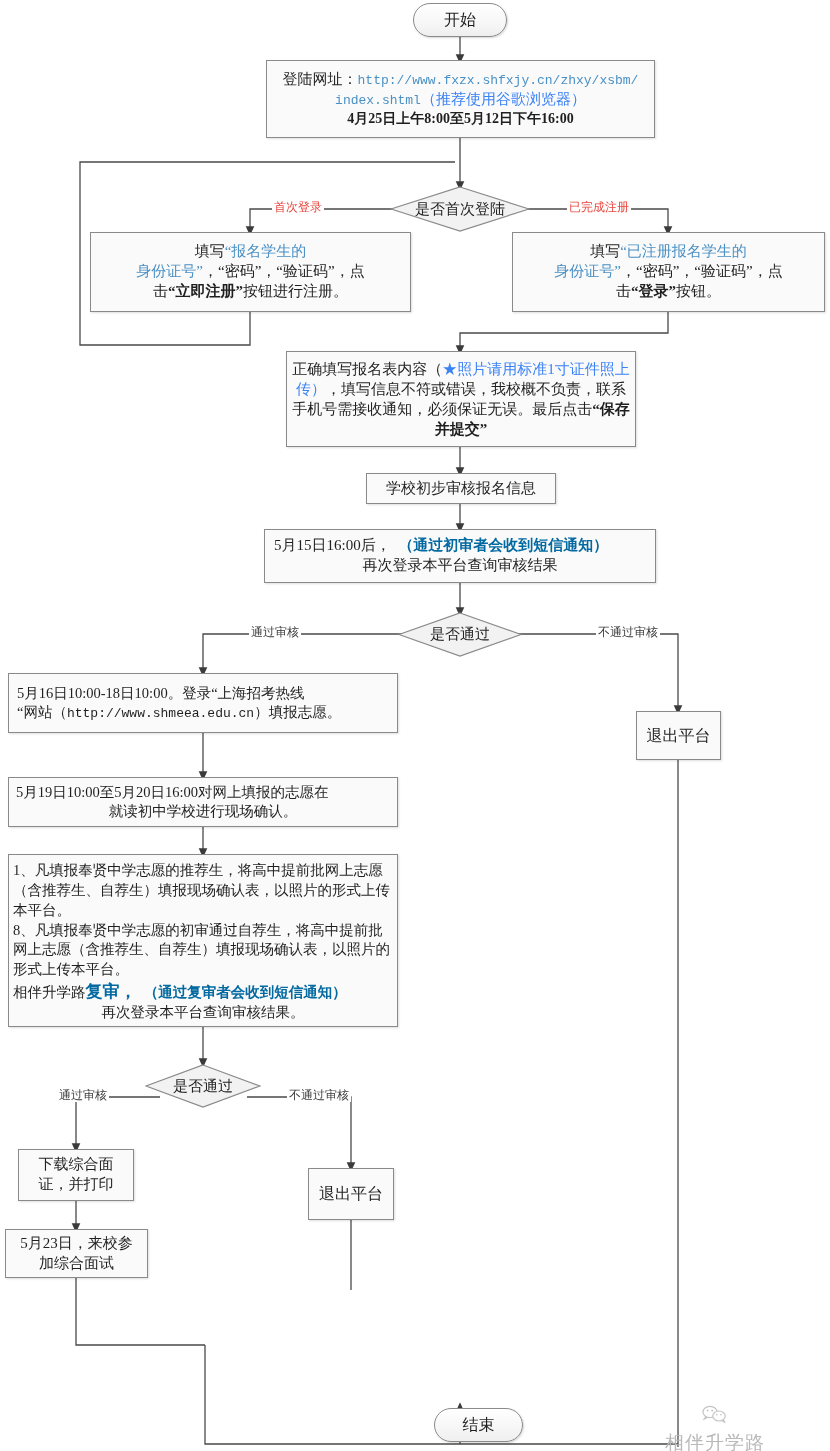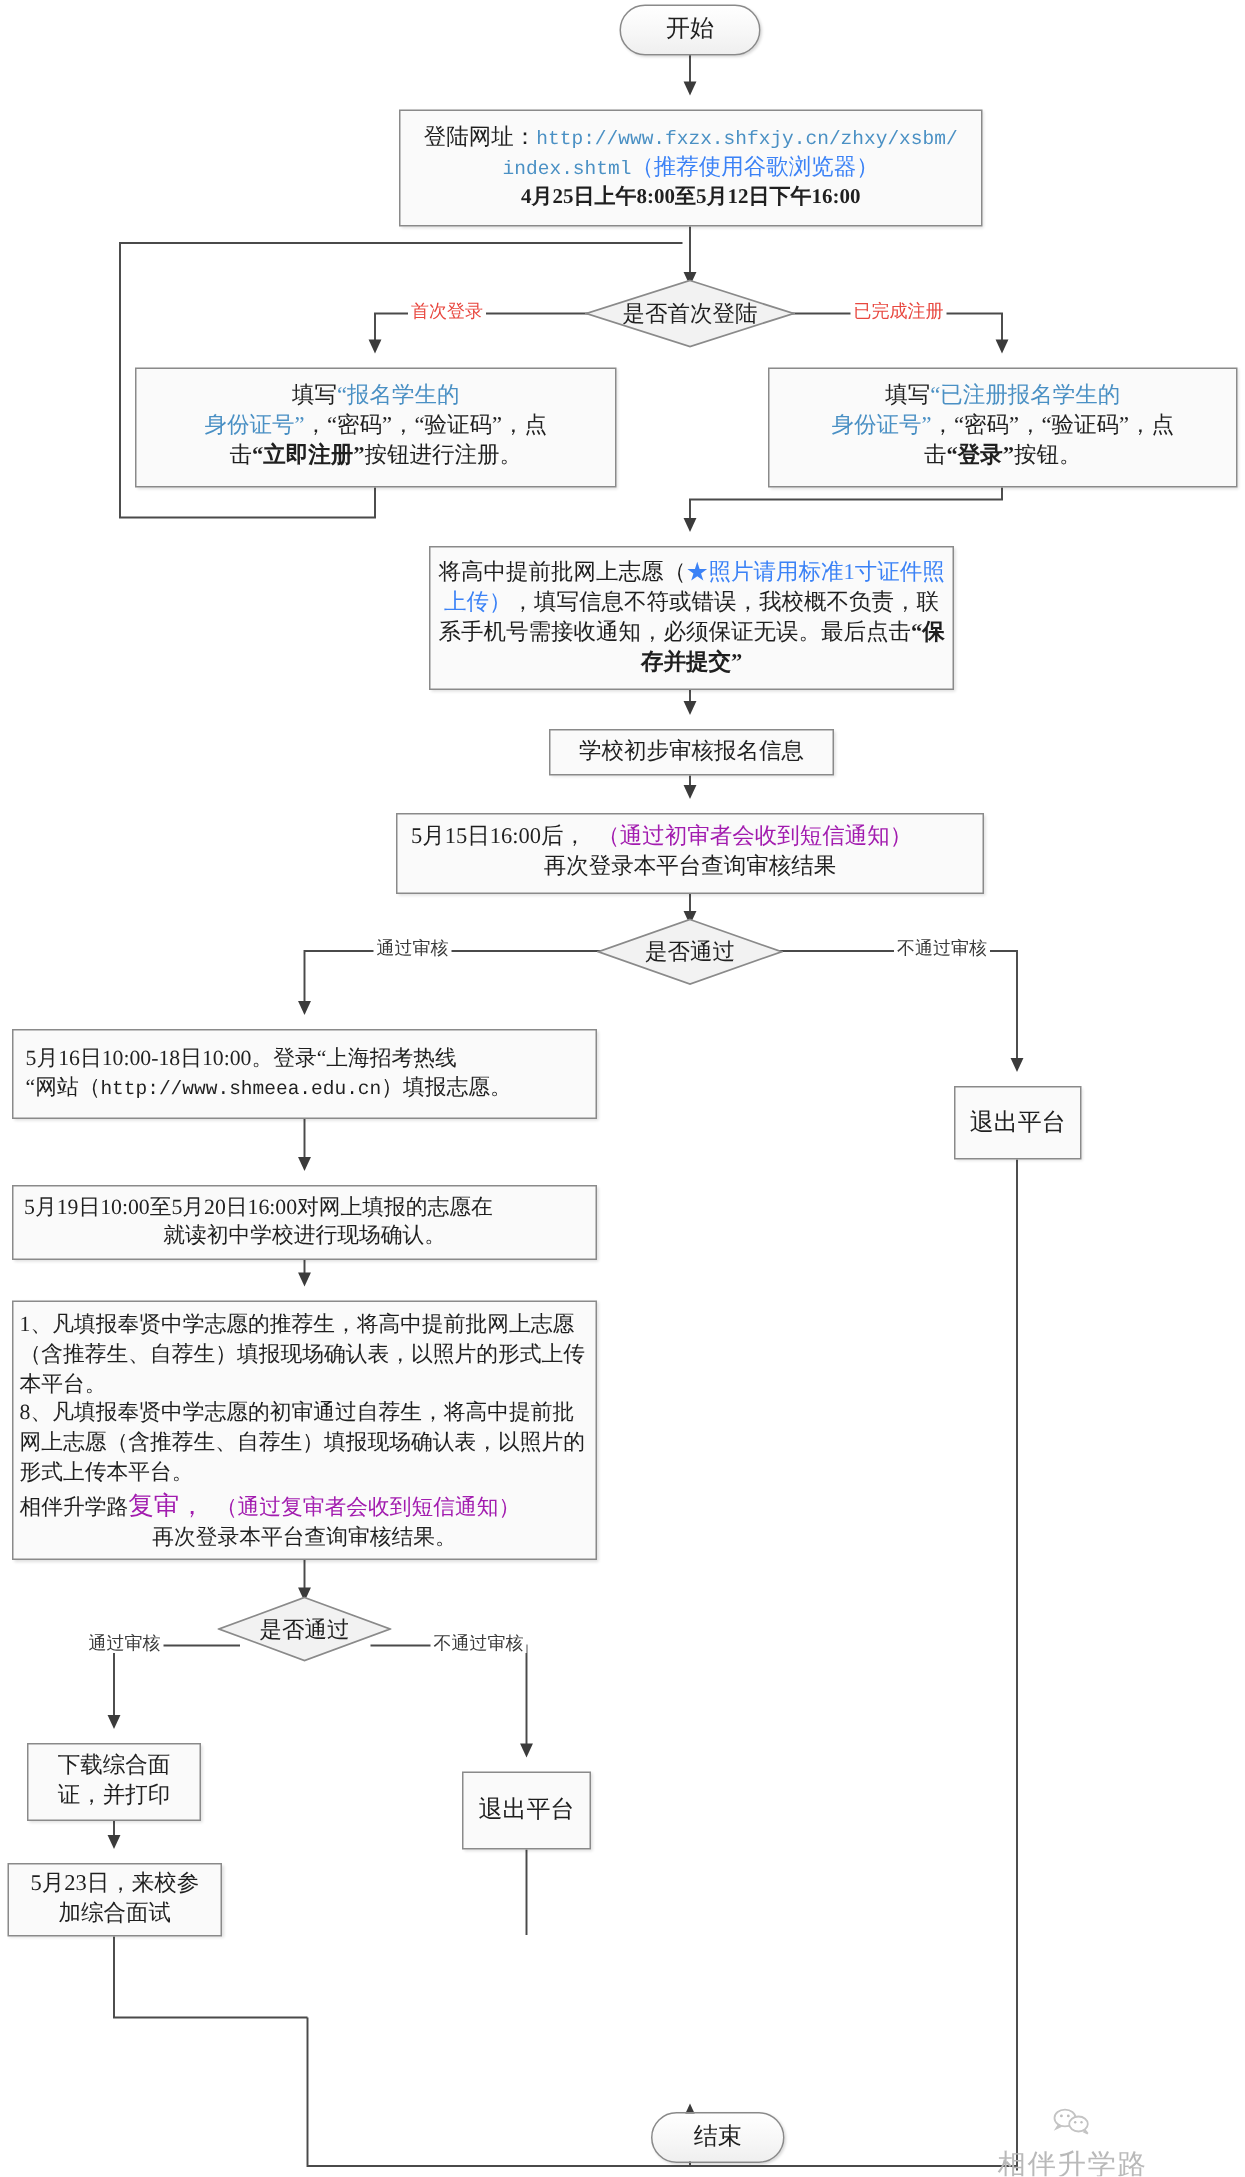--- a/index.html
+++ b/index.html
@@ -34,21 +34,20 @@
   .node .inner{width:100%;padding:0 5px;box-sizing:border-box;}
   .terminator{
     border-radius:999px;
     background:linear-gradient(180deg,#ffffff 0%,#f7f7f7 55%,#efefef 100%);
     font-size:16px;
   }
   .proc{font-size:15px;}
   .plainbox{
     background:#fafafa;
     box-shadow:1px 1px 2px rgba(0,0,0,.13);
-    margin-top:13px;
   }
   .diamond{
     position:absolute;
     display:flex;align-items:center;justify-content:center;
   }
   .diamond .dshape{
     position:absolute;left:0;top:0;width:100%;height:100%;
   }
   .diamond .dlabel{
     position:relative;z-index:2;font-size:15px;white-space:nowrap;color:#1f1f1f;
@@ -59,21 +58,21 @@
     background:#ffffff;
     padding:0 2px;
     white-space:nowrap;
     line-height:1.1;
     border:0;
   }
   .lbl-red{color:#e8473f;}
   .lbl-gray{color:#3a3a3a;}
   .blue{color:#4a90c4;}
   .red{color:#3b82f6;}
-  .redb{color:#a21caf;font-weight:normal;}
+  .redb{color:#0369a1;font-weight:bold;}
   .b{font-weight:bold;}
   .mono{font-family:"Liberation Mono","DejaVu Sans Mono",monospace;font-size:13px;}
   .watermark{
     position:absolute;
     display:flex;align-items:center;gap:6px;
     color:#b9b9b9;
     font-size:19px;
     font-family:"Liberation Sans","DejaVu Sans",sans-serif;
     letter-spacing:1px;
     flex-direction:column;
@@ -188,21 +187,21 @@
         <span class="blue">身份证号”</span><span>，“密码”，“验证码”，点</span>
       </div>
       <div>
         <span>击</span><span class="b">“登录”</span><span>按钮。</span>
       </div>
     </div>
   </div>
 
   <div class="node proc plainbox" style="left:286px;top:351px;width:350px;height:96px;">
     <div class="inner ta-center" style="font-size:15px;line-height:1.34;">
-      <span>将高中提前批网上志愿（</span><span class="red">★照片请用标准</span><span class="red">1寸证件照上传）</span><span>，填写信息不符或错误，我校概不负责，联系手机号需接收通知，必须保证无误。最后点击</span><span class="b">“保存并提交”</span>
+      <span>正确填写报名表内容（</span><span class="red">★照片请用标准</span><span class="red">1寸证件照上传）</span><span>，填写信息不符或错误，我校概不负责，联系手机号需接收通知，必须保证无误。最后点击</span><span class="b">“保存并提交”</span>
     </div>
   </div>
 
   <div class="node proc plainbox" style="left:366px;top:473px;width:190px;height:31px;">
     <span class="inner">学校初步审核报名信息</span>
   </div>
 
   <div class="node proc plainbox" style="left:264px;top:529px;width:392px;height:54px;">
     <div class="inner" style="font-size:15px;">
       <div class="ta-left" style="padding-left:4px;">

